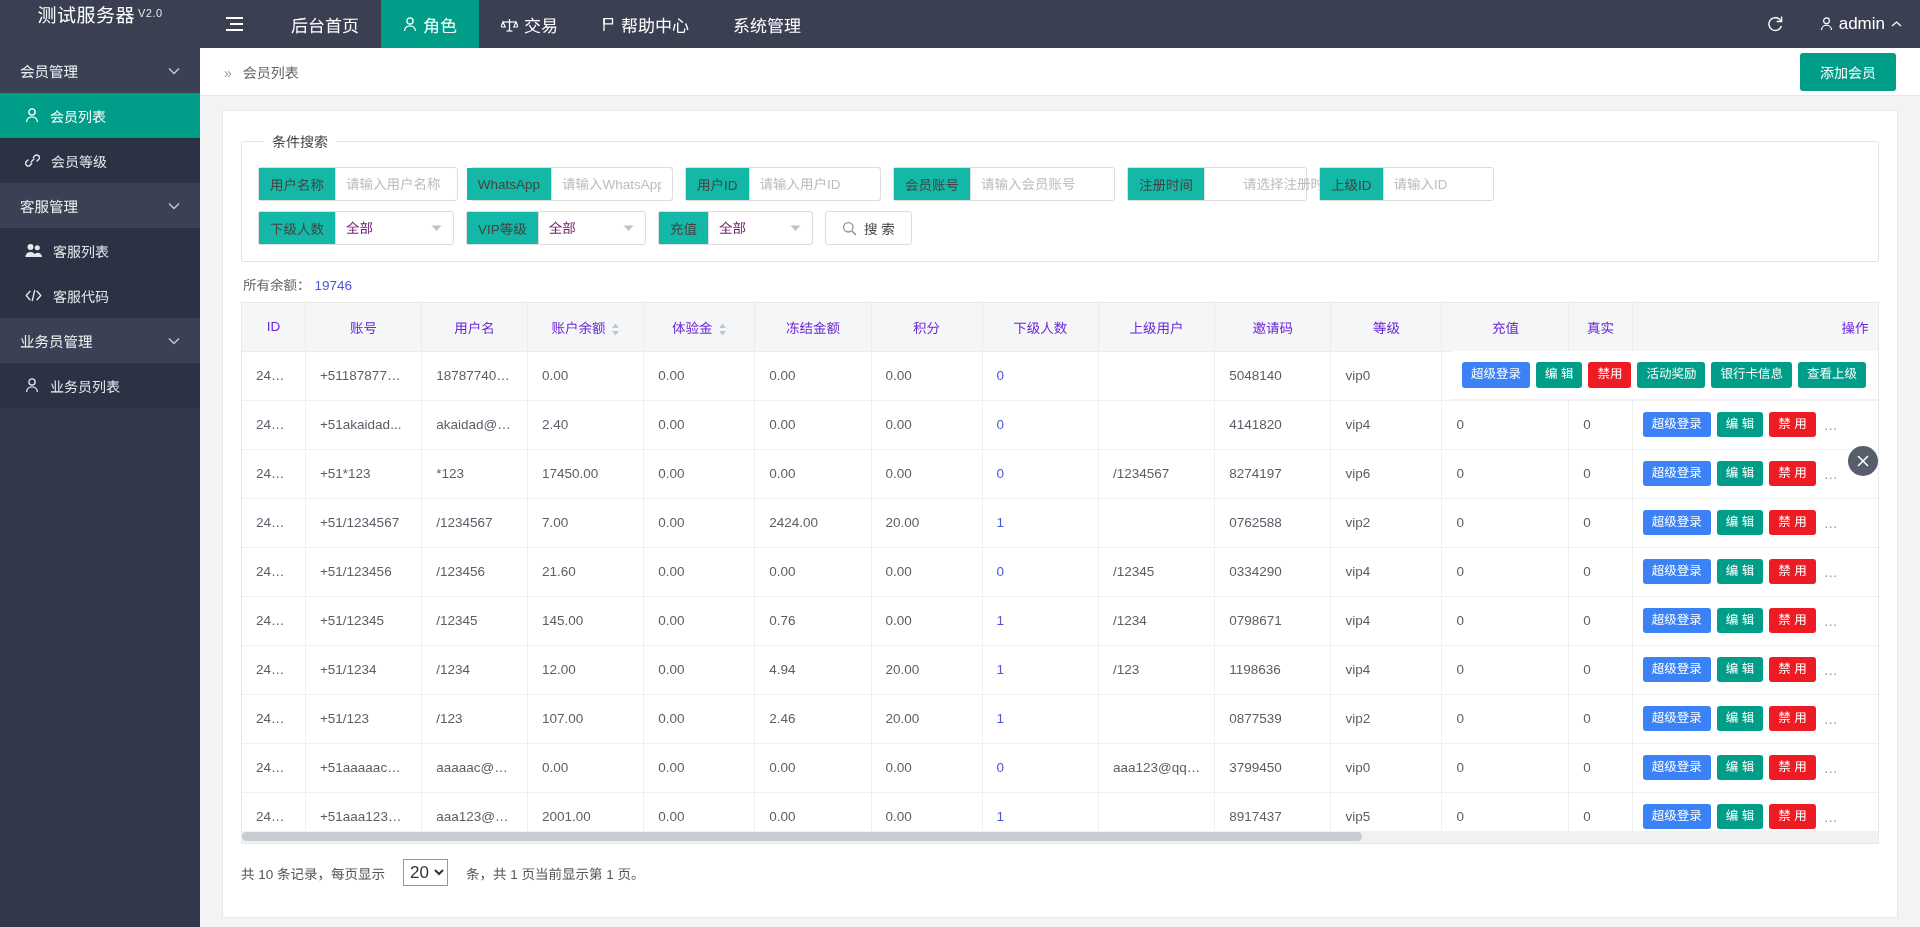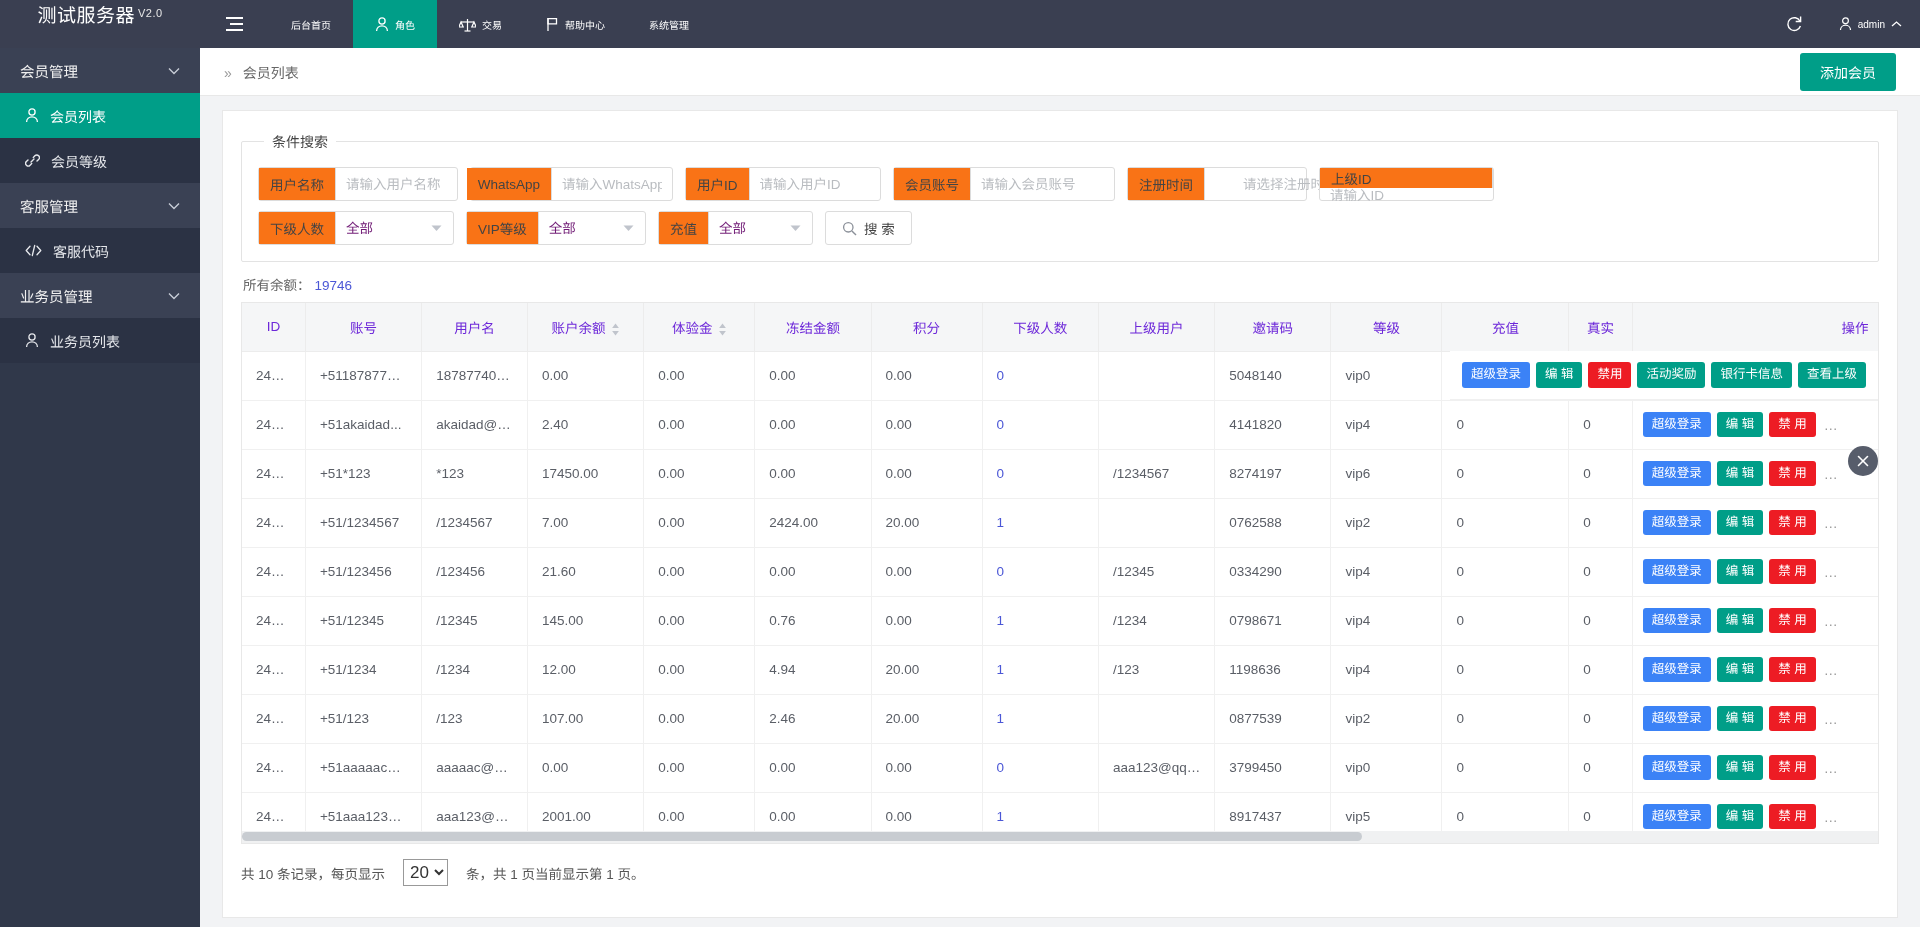--- a/index.html
+++ b/index.html
@@ -28,21 +28,21 @@
     gap: 3px;
     background: #3a3f51;
     letter-spacing: .5px;
   }
   #brand .bname { font-size: 19px; color: #ffffff; }
   #brand .bver  { font-size: 11px; color: #e8e8e8; position: relative; top: -5px; }
   .navbtn {
     display: flex; align-items: center; justify-content: center;
     gap: 6px;
     padding: 0 22px;
-    font-size: 10px;
+    font-size: 17px;
     color: #ffffff;
     cursor: pointer;
     white-space: nowrap;
     user-select: none;
   }
   .navbtn.active { background: #009e88; }
   #hamburger { padding: 0 26px; font-size: 17px; }
   .navspacer { flex: 1 1 auto; }
   #topright { display: flex; align-items: stretch; }
   #topright .navbtn { padding: 0 18px; }
@@ -111,21 +111,21 @@
   fieldset.search {
     border: 1px solid #e3e3e3; border-radius: 2px;
     margin: 4px 0 0 0; padding: 6px 16px 16px 16px;
   }
   fieldset.search legend {
     font-size: 14px; color: #444; padding: 0 8px; margin-left: 6px;
   }
   .frow { display: flex; align-items: center; gap: 12px; margin-top: 10px; flex-wrap: nowrap; }
   .igroup { display: flex; align-items: stretch; border: 1px solid #dcdcdc; border-radius: 3px; background: #fff; height: 34px; }
   .igroup .addon {
-    background: #f97316; border-right: 1px solid #dcdcdc;
+    background: #14b8a6; border-right: 1px solid #dcdcdc;
     display: flex; align-items: center; padding: 0 11px;
     font-size: 13.5px; color: #444; white-space: nowrap;
   }
   .igroup input {
     border: none; outline: none; font-family: inherit; font-size: 13.5px;
     padding: 0 10px; color: #444; background: transparent;
   }
   .igroup input::placeholder { color: #b9bcc0; }
   .igroup .selwrap { position: relative; display: flex; align-items: center; }
   .igroup select {
@@ -136,21 +136,21 @@
   }
   .igroup .sarrow {
     position: absolute; right: 11px; pointer-events: none;
     color: #c0c4cc; font-size: 10px;
   }
   .w-name   { width: 200px; } .w-name input { width: 134px; }
   .w-wa     { width: 203px; justify-content: flex-end; } .w-wa input { width: 120px; }
   .w-uid    { width: 196px; } .w-uid input { width: 135px; }
   .w-acct   { width: 222px; } .w-acct input { width: 155px; }
   .w-time   { width: 180px; gap: 28px; } .w-time input { width: 152px; }
-  .w-pid    { width: 175px; flex-direction: column; } .w-pid input  { width: 116px; }
+  .w-pid    { width: 175px; } .w-pid input  { width: 116px; }
   .w-sub    { width: 196px; } .w-sub .selwrap { width: 131px; }
   .w-vip    { width: 180px; } .w-vip .selwrap { width: 124px; }
   .w-chg    { width: 155px; } .w-chg .selwrap { width: 113px; }
   .btn-search {
     height: 34px; border: 1px solid #dcdcdc; background: #fff;
     border-radius: 3px; padding: 0 16px; cursor: pointer;
     display: flex; align-items: center; gap: 7px;
     font-size: 13.5px; color: #444; font-family: inherit;
   }
   .balance-line { margin: 12px 0 8px 2px; font-size: 13.5px; color: #666; }
@@ -353,20 +353,33 @@
     <span>会员等级</span>
   </div>
 
   <div class="side-group">
     <span>客服管理</span>
     <span class="caret ic">
       <svg width="12" height="8" viewBox="0 0 12 8">
           <path d="M1 1.5l5 5 5-5" fill="none" stroke="#c7ccd6" stroke-width="1.4"></path>
         </svg>
     </span>
+  </div>
+  <div class="side-item">
+    <span class="ic">
+      <svg width="17" height="15" viewBox="0 0 17 15">
+          <g fill="#e6e8ec">
+            <circle cx="5.5" cy="4" r="3"></circle>
+            <path d="M0.4 14c0-2.8 2.3-4.9 5.1-4.9S10.6 11.2 10.6 14z"></path>
+            <circle cx="12.3" cy="4.7" r="2.5"></circle>
+            <path d="M8.6 14c0-2.4 1.9-4.2 4.2-4.2S17 11.6 17 14z"></path>
+          </g>
+        </svg>
+    </span>
+    <span>客服列表</span>
   </div>
   <div class="side-item">
     <span class="ic">
       <svg width="17" height="13" viewBox="0 0 17 13">
           <g fill="none" stroke="#e6e8ec" stroke-width="1.3" stroke-linecap="round" stroke-linejoin="round">
             <path d="M5 2.2L1.2 6.5 5 10.8"></path>
             <path d="M12 2.2l3.8 4.3L12 10.8"></path>
             <path d="M9.7 1.5L7.3 11.5"></path>
           </g>
         </svg>

